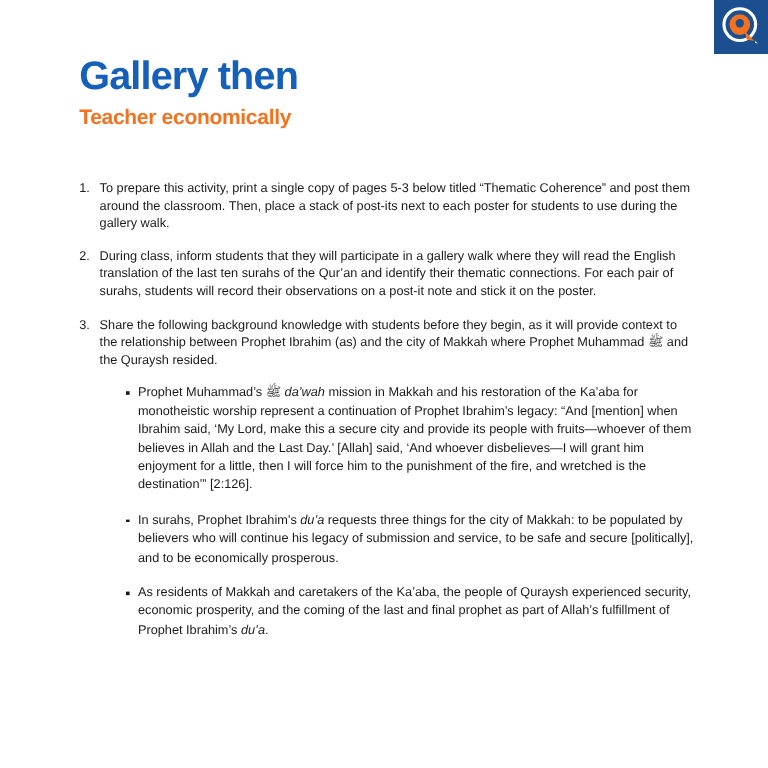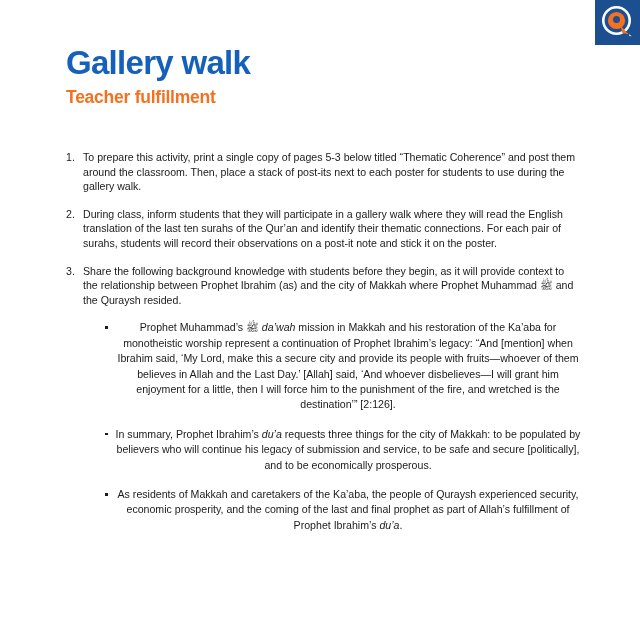--- a/index.html
+++ b/index.html
@@ -95,21 +95,20 @@
     margin: 13px 0 0 0;
     padding: 0 0 0 22px;
   }
   ul.subpoints > li.subpoint {
     position: relative;
     padding-left: 10px;
     margin-bottom: 14px;
     font-size: 10.6px;
     line-height: 15.4px;
     color: #1a1a1a;
-    text-align: center;
   }
   ul.subpoints > li.subpoint:last-child { margin-bottom: 16px; }
   .bullet-dot {
     position: absolute;
     left: 0;
     top: 6px;
     width: 2.6px;
     height: 2.6px;
     background: #1a1a1a;
   }
@@ -137,22 +136,22 @@
 
     <circle cx="21.5" cy="19.4" r="3.5" fill="#1b4f8f"></circle>
 
     <path d="M25.4 25.6 L33.6 34.2 L27.3 33.0 Z" fill="#f4711f"></path>
 
     <path d="M34.4 34.0 l2.2 2.3 -2.5 -0.4 z" fill="#ffffff" opacity="0.85"></path>
   </svg>
 </div>
 
 <div class="title-block">
-  <h1 class="doc-title">Gallery walk</h1>
-  <h2 class="doc-subtitle">Teacher fulfillment</h2>
+  <h1 class="doc-title">Gallery then</h1>
+  <h2 class="doc-subtitle">Teacher economically</h2>
 </div>
 
 <div class="content">
   <ol class="steps">
 
     <li class="step">
       <span class="step-num">1.</span>
       <span class="step-text">To prepare this activity, print a single copy of pages 5-3 below titled “Thematic Coherence” and post them around the classroom. Then, place a stack of post-its next to each poster for students to use during the gallery walk.</span>
     </li>
 
@@ -167,21 +166,21 @@
 
       <ul class="subpoints">
 
         <li class="subpoint">
           <span class="bullet-dot"></span>
           <span>Prophet Muhammad’s </span><span class="pbuh">ﷺ</span><span>&nbsp;</span><em class="term">da’wah</em><span> mission in Makkah and his restoration of the Ka’aba for monotheistic worship represent a continuation of Prophet Ibrahim’s legacy: “And [mention] when Ibrahim said, ‘My Lord, make this a secure city and provide its people with fruits—whoever of them believes in Allah and the Last Day.’ [Allah] said, ‘And whoever disbelieves—I will grant him enjoyment for a little, then I will force him to the punishment of the fire, and wretched is the destination’” [2:126].</span>
         </li>
 
         <li class="subpoint">
           <span class="bullet-dot"></span>
-          <span>In summary, Prophet Ibrahim’s </span><em class="term">du’a</em><span> requests three things for the city of Makkah: to be populated by believers who will continue his legacy of submission and service, to be safe and secure [politically], and to be economically prosperous.</span>
+          <span>In surahs, Prophet Ibrahim’s </span><em class="term">du’a</em><span> requests three things for the city of Makkah: to be populated by believers who will continue his legacy of submission and service, to be safe and secure [politically], and to be economically prosperous.</span>
         </li>
 
         <li class="subpoint">
           <span class="bullet-dot"></span>
           <span>As residents of Makkah and caretakers of the Ka’aba, the people of Quraysh experienced security, economic prosperity, and the coming of the last and final prophet as part of Allah’s fulfillment of Prophet Ibrahim’s </span><em class="term">du’a</em><span>.</span>
         </li>
 
       </ul>
     </li>
 

